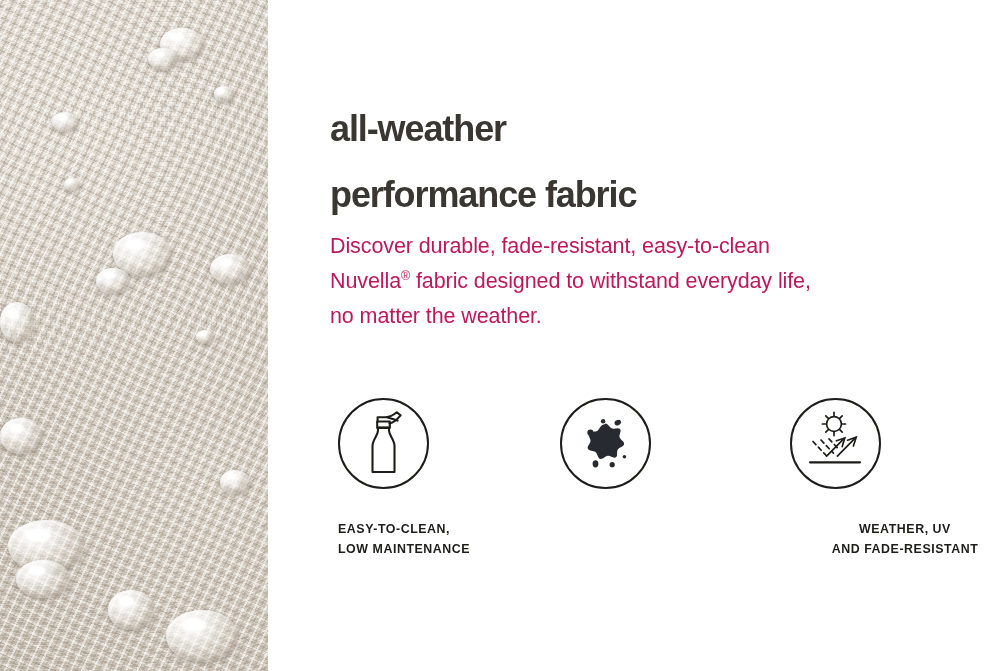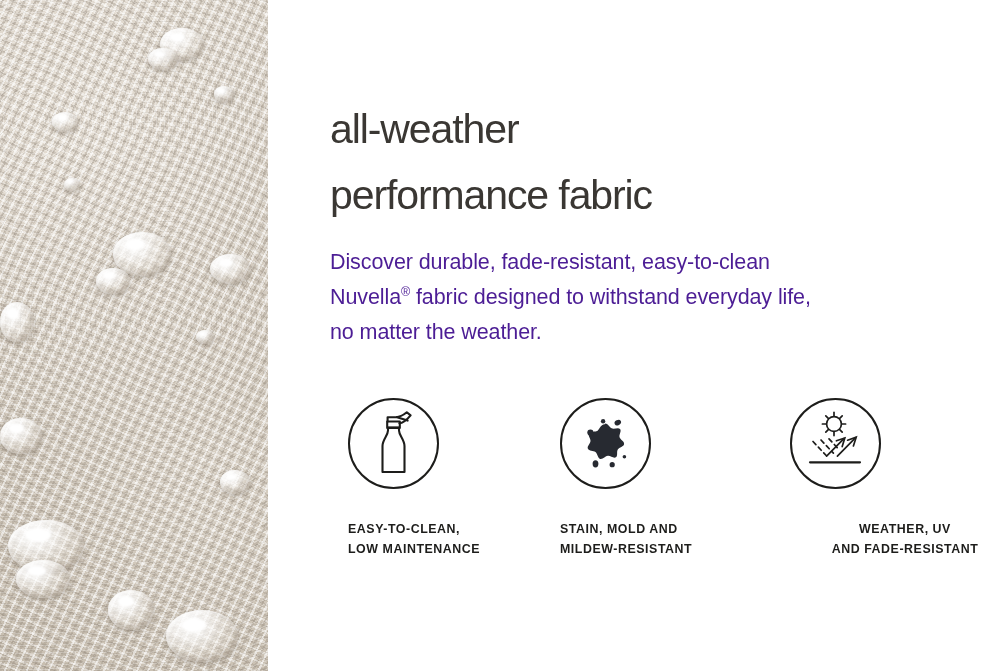--- a/index.html
+++ b/index.html
@@ -57,38 +57,38 @@
     width:34%;height:26%;border-radius:50%;
     background:rgba(255,255,255,.95);
     filter:blur(1px);
   }
 
   
   .content{position:absolute;left:268px;top:0;width:737px;height:671px;background:#fff;}
 
   .headline{
     position:absolute;left:62px;top:96px;width:660px;
-    font-size:41px;line-height:66px;font-weight:normal;
+    font-size:36px;line-height:66px;font-weight:bold;
     letter-spacing:-1.1px;
     color:#3a3733;
     white-space:pre-line;
   }
   .paragraph{
-    position:absolute;left:62px;top:245px;width:640px;
+    position:absolute;left:62px;top:229px;width:640px;
     font-size:21.5px;line-height:35px;font-weight:normal;
-    color:#4c1d95;
+    color:#be185d;
     letter-spacing:-.1px;
     white-space:pre-line;
   }
   .paragraph sup{font-size:.58em;vertical-align:super;line-height:0;}
 
   
   .features{position:absolute;left:62px;top:398px;width:680px;height:170px;}
   .feature{position:absolute;top:0;width:215px;}
-  .feature.f1{left:18px;}
+  .feature.f1{left:8px;}
   .feature.f2{left:230px;}
   .feature.f3{left:460px;text-align:center;}
 
   .circle{
     width:91px;height:91px;border-radius:50%;
     border:2px solid #1d1d1b;
     position:relative;box-sizing:border-box;
   }
   .circle svg{position:absolute;left:0;top:0;}
 
@@ -155,22 +155,20 @@
           <svg width="87" height="87" viewBox="0 0 87 87">
             <path fill="#272a31" d="M43 23.5c3.2 0 4.2 3.6 6.6 4.8 2.6 1.3 6.6-1.4 8.4 0.7 1.8 2.1-1.1 5.4-0.5 8 0.6 2.7 4.9 4.1 4.6 6.9-0.3 2.8-4.8 3.2-6.3 5.5-1.5 2.3 0.4 6.4-1.9 7.9-2.3 1.5-5.3-1.7-8-1.5-2.7 0.2-5.1 3.9-7.7 3.2-2.6-0.7-2.6-5.2-4.7-6.9-2.1-1.7-6.5-0.8-7.6-3.3-1.1-2.5 2.4-5 2.6-7.7 0.2-2.7-3-5.8-1.5-8.1 1.5-2.3 5.8-0.5 8.1-1.9 2.3-1.4 3.3-5.8 6.3-6.6 0.5-0.1 1-0.2 1.6-0.2z"></path>
             <circle fill="#272a31" cx="28.4" cy="32.6" r="3.1"></circle>
             <circle fill="#272a31" cx="41.1" cy="21.2" r="2.2"></circle>
             <ellipse fill="#272a31" cx="55.8" cy="22.6" rx="3.4" ry="2.6" transform="rotate(-28 55.8 22.6)"></ellipse>
             <ellipse fill="#272a31" cx="33.5" cy="63.8" rx="2.9" ry="3.6"></ellipse>
             <circle fill="#272a31" cx="50.2" cy="64.7" r="2.6"></circle>
             <circle fill="#272a31" cx="62.4" cy="56.8" r="1.8"></circle>
           </svg>
         </div>
-        <div class="caption">STAIN, MOLD AND
-MILDEW-RESISTANT</div>
       </div>
 
       <div class="feature f3">
         <div class="circle">
           <svg width="87" height="87" viewBox="0 0 87 87" fill="none" stroke="#1d1d1b" stroke-width="1.7" stroke-linecap="round">
             <circle cx="42" cy="24" r="7.4"></circle>
             <path d="M42 12.4 L42 16"></path>
               <path d="M42 32 L42 35.6"></path>
             <path d="M30.4 24 L34 24"></path>
               <path d="M50 24 L53.6 24"></path>

